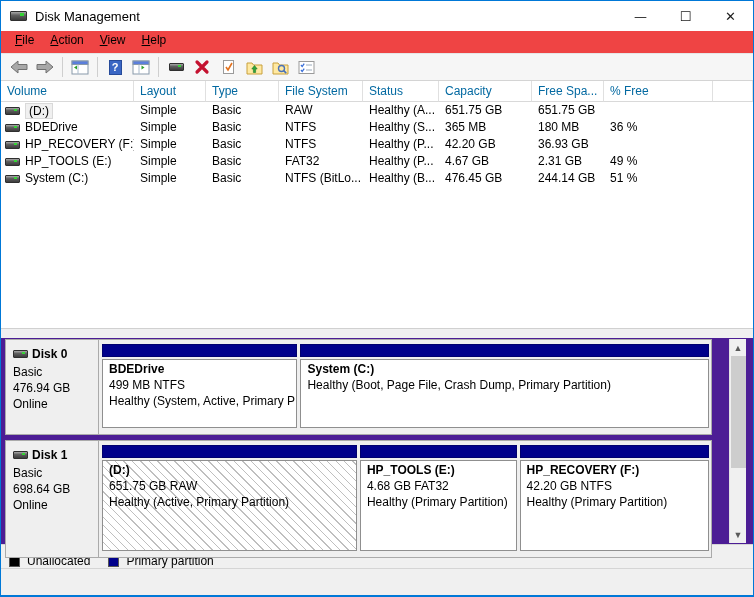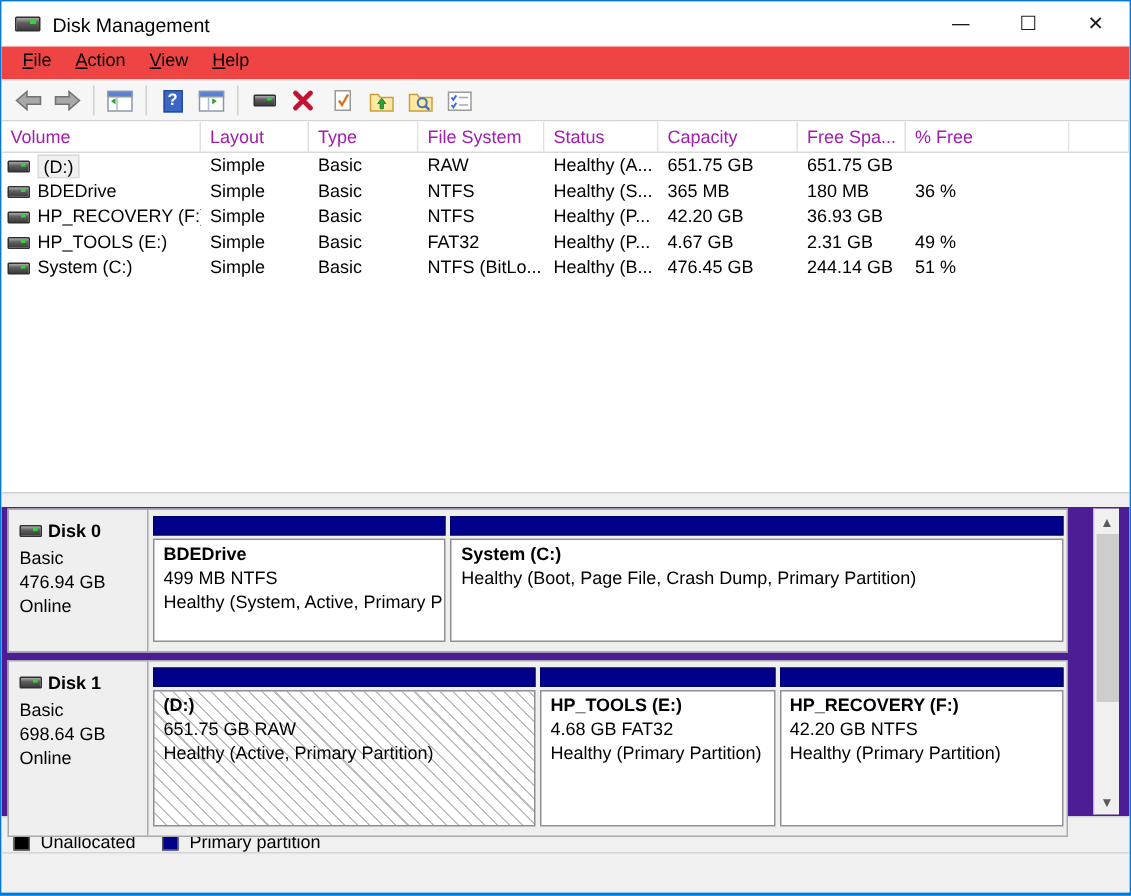--- a/index.html
+++ b/index.html
@@ -27,21 +27,21 @@
 
   
   .toolbar { height:28px; background:#f6f6f6; border-top:1px solid #e6e6e6; border-bottom:1px solid #d4d4d4; display:flex; align-items:center; padding-left:6px; gap:2px; flex:none; }
   .tool-btn { width:24px; height:24px; display:flex; align-items:center; justify-content:center; }
   .tool-sep { width:1px; height:20px; background:#cfcfcf; margin:0 3px; }
   .help-chip { width:13px; height:15px; background:#3a66c4; color:#fff; font-weight:bold; font-size:11px; display:flex; align-items:center; justify-content:center; border:1px solid #274b9a; }
 
   
   .listview { height:247px; background:#fff; flex:none; overflow:hidden; }
   .lv-grid { display:grid; grid-template-columns:133px 72px 73px 84px 76px 93px 72px 109px 1fr; }
-  .lv-header .cell { height:21px; line-height:20px; padding:0 6px; border-right:1px solid #e0e0e0; border-bottom:1px solid #d9d9d9; background:#fff; color:#a21caf; white-space:nowrap; overflow:hidden; }
+  .lv-header .cell { height:21px; line-height:20px; padding:0 6px; border-right:1px solid #e0e0e0; border-bottom:1px solid #d9d9d9; background:#fff; color:#0369a1; white-space:nowrap; overflow:hidden; }
   .lv-row .cell { height:17px; line-height:17px; padding:0 6px; white-space:nowrap; overflow:hidden; }
   .vol-cell { display:flex; align-items:center; gap:5px; padding-left:4px !important; }
   .sel-box { background:#f0f0f0; border:1px solid #d9d9d9; padding:0 3px; line-height:14px; }
 
   
   .splitter { height:10px; background:#f0f0f0; border-top:1px solid #d0d0d0; flex:none; }
 
   
   .graphical { height:206px; background:#4c1d95; position:relative; padding:1px 41px 0 4px; flex:none; }
   .disk-row { display:flex; border:1px solid #aaaaaa; background:#efefef; }

